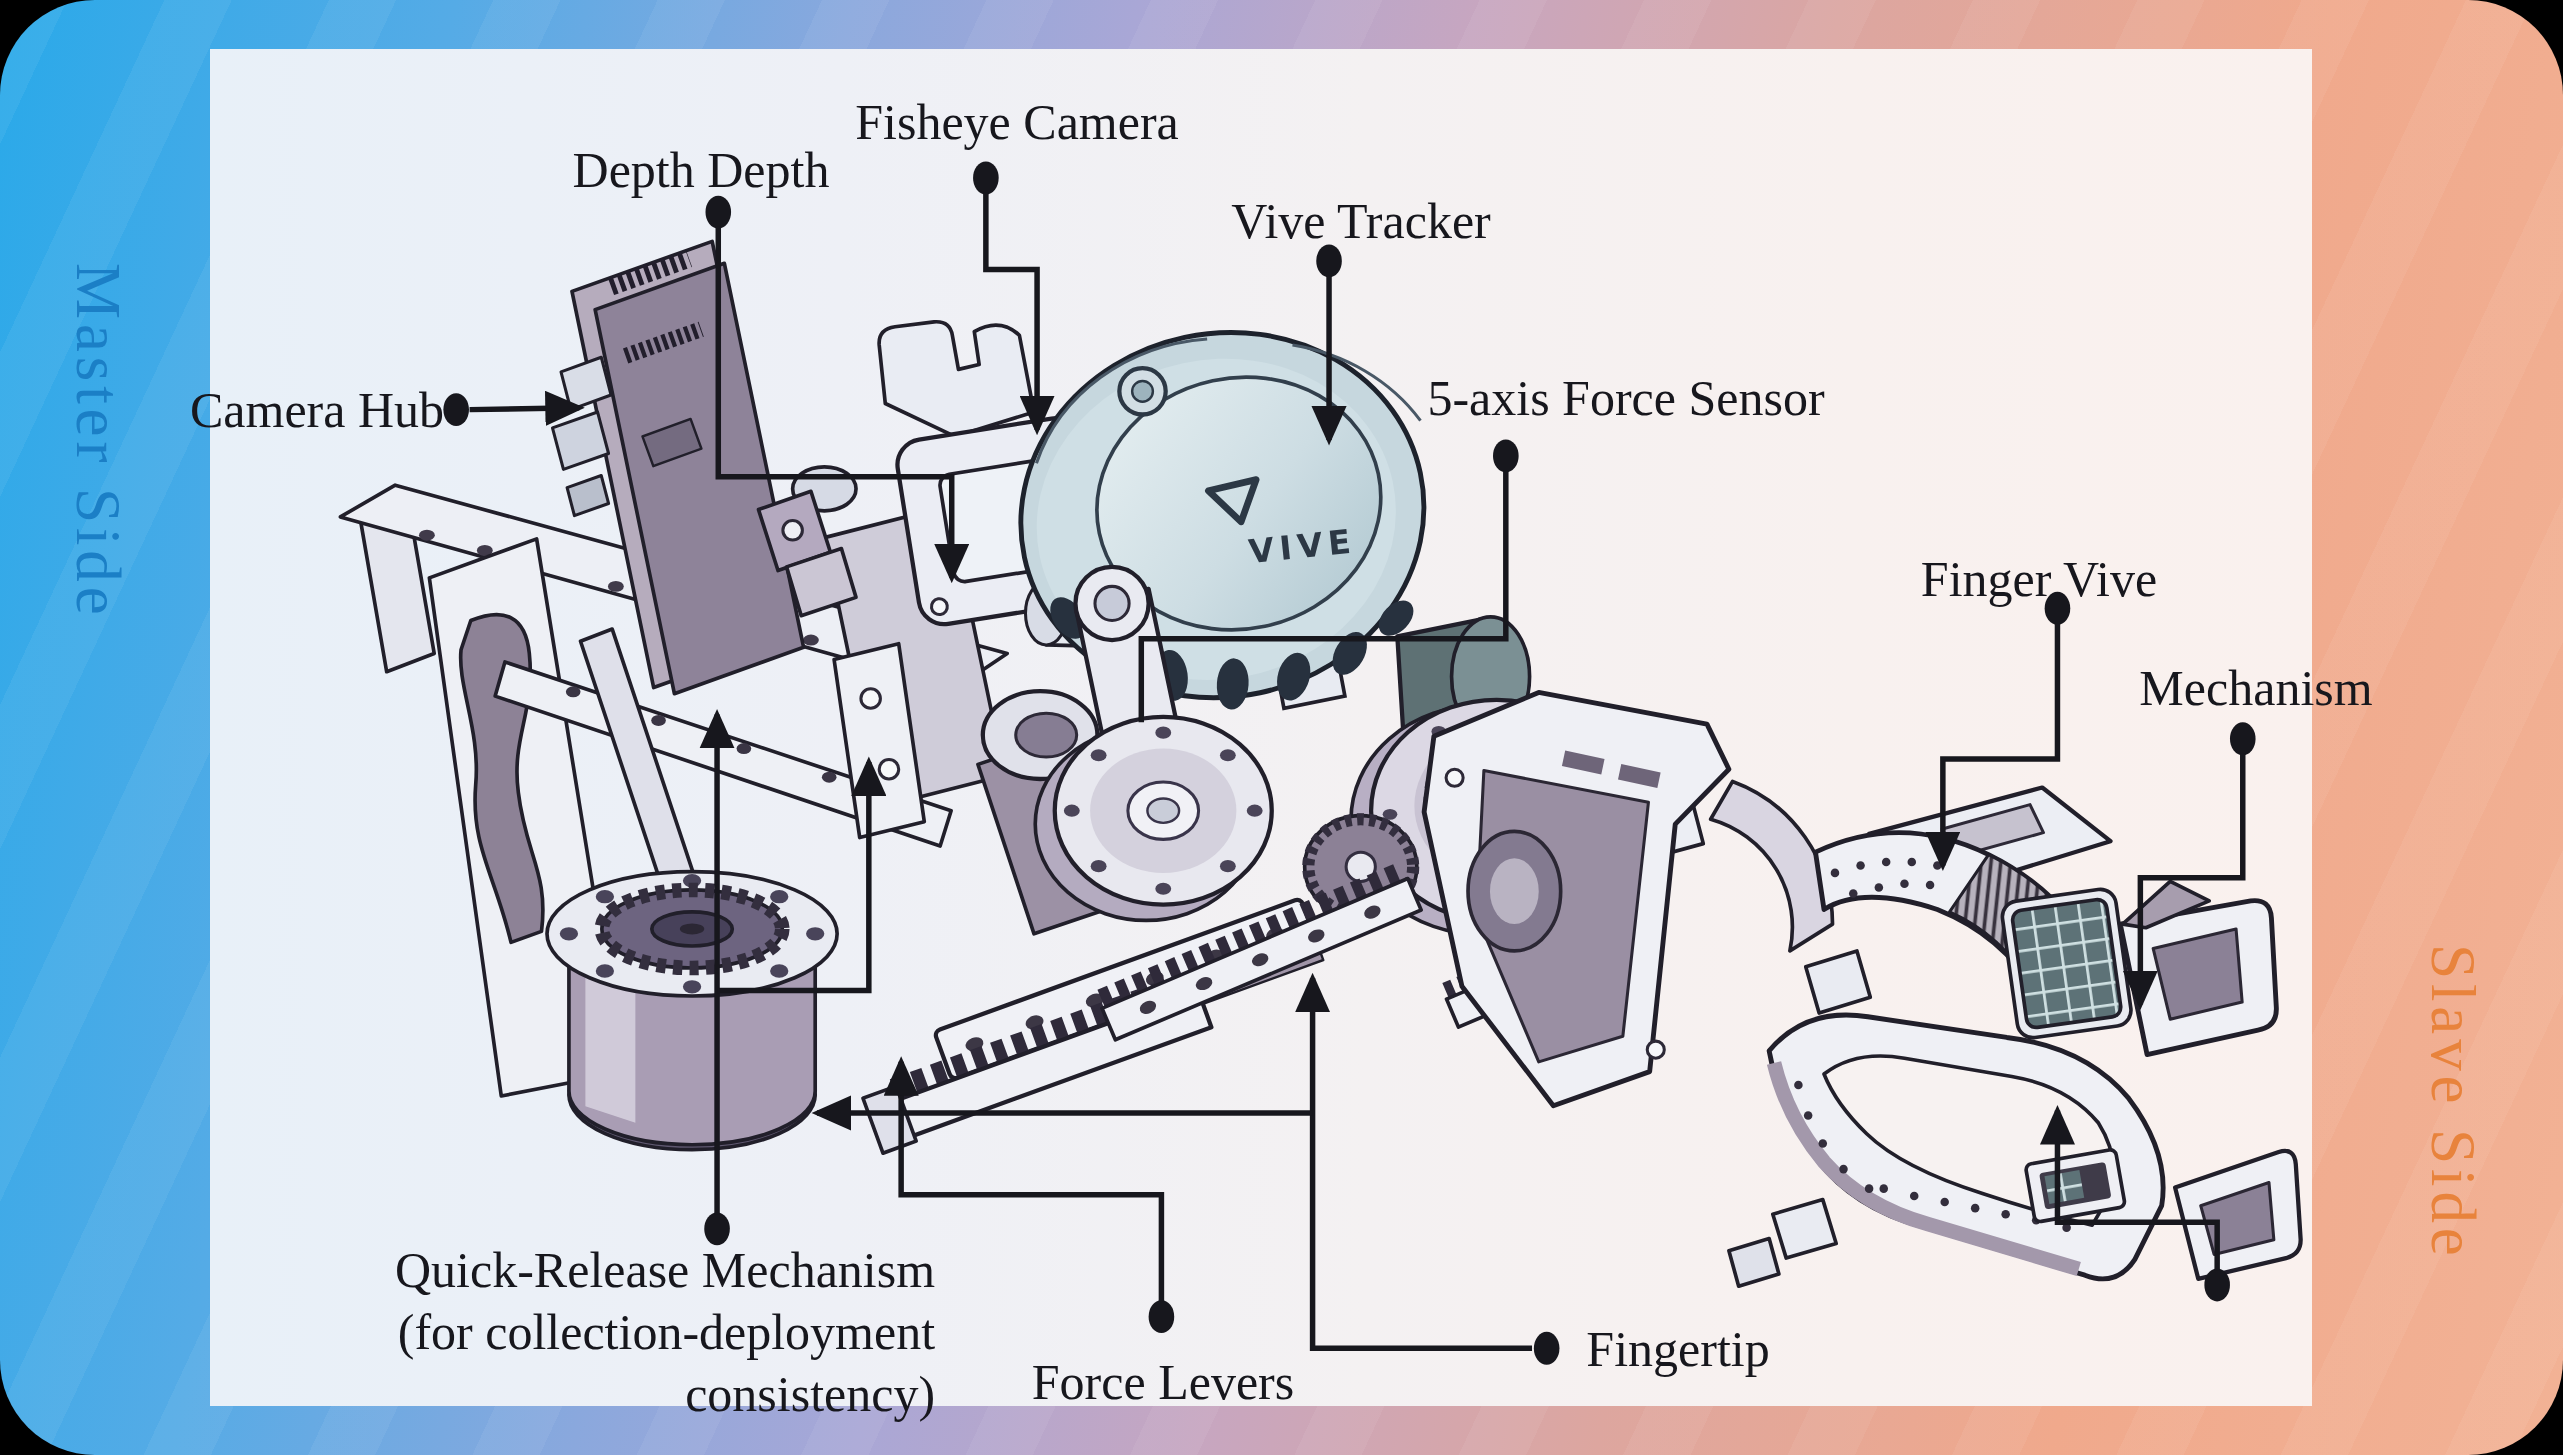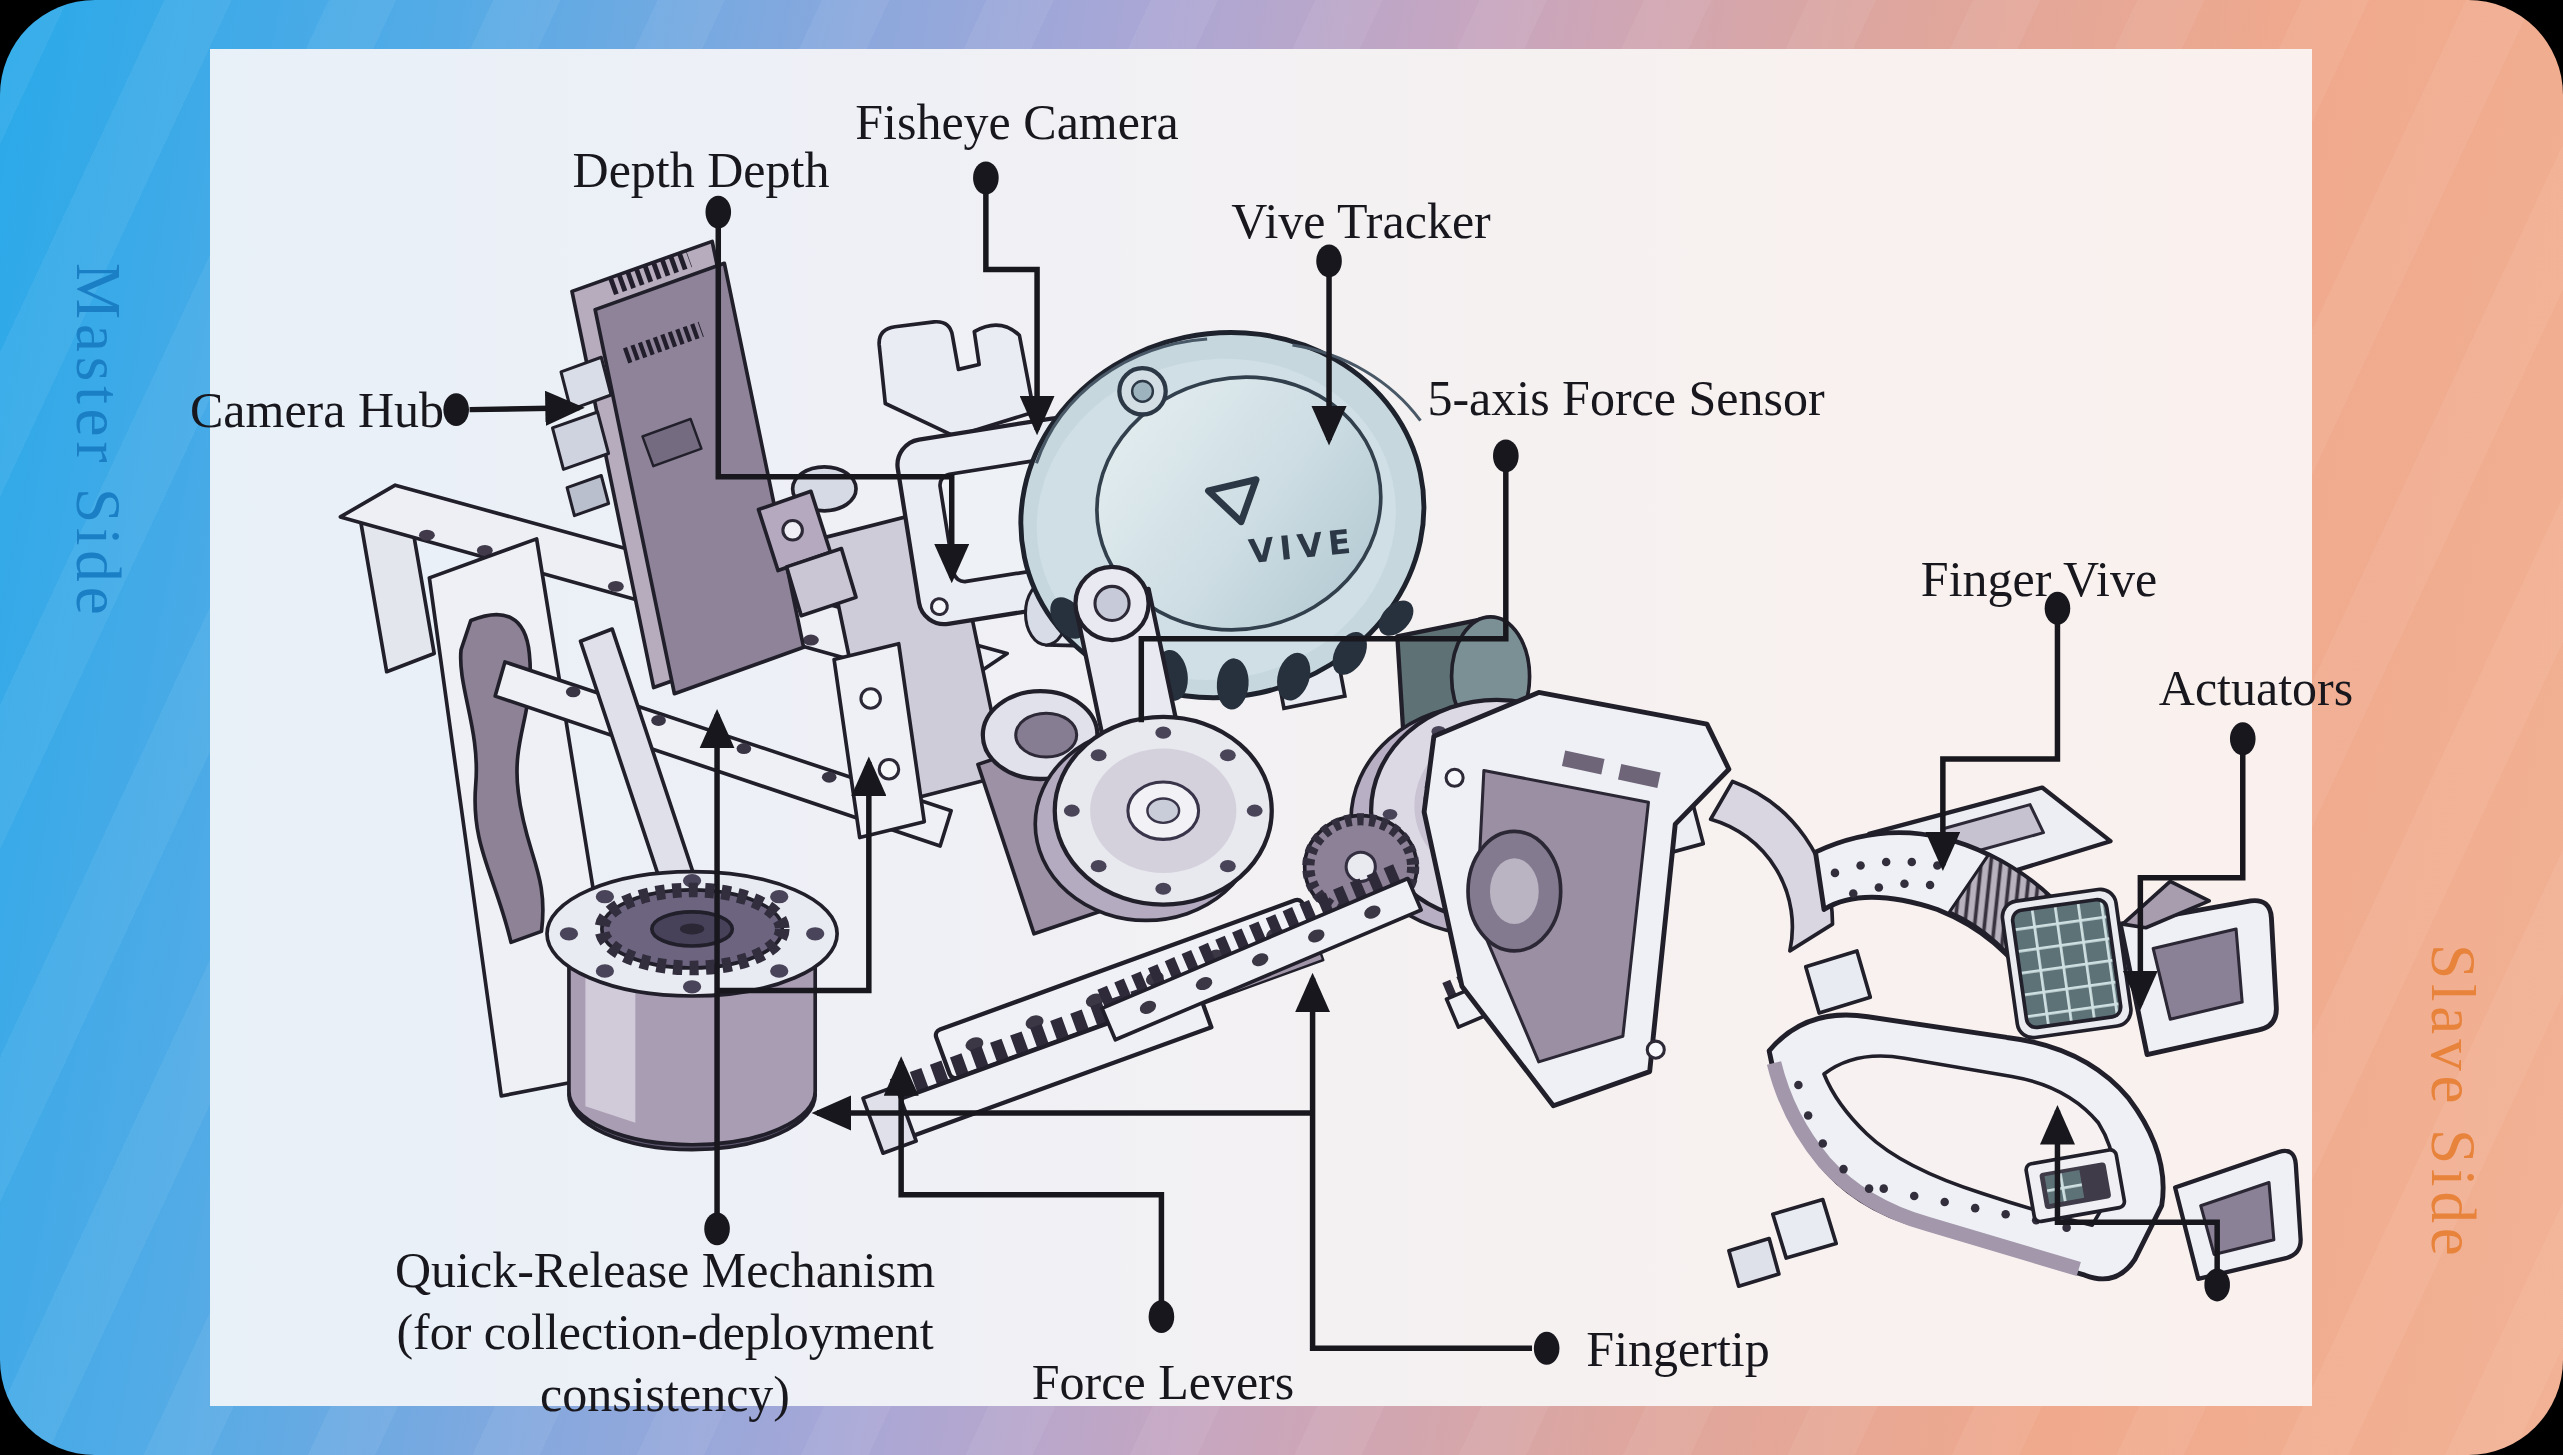--- a/index.html
+++ b/index.html
@@ -10,21 +10,21 @@
           var(--c-card_blue,#2aa9e9) 0%, #55abe6 16%, #8aa8dd 30%,
           var(--c-card_lavender,#a9a7d6) 40%, #c7a6c0 52%, #dda69f 66%,
           var(--c-card_salmon,#f0a98c) 82%, #f2b295 100%);}
   .card::after{content:"";position:absolute;inset:0;border-radius:inherit;
         background:repeating-linear-gradient(115deg, rgba(255,255,255,.06) 0 61px, rgba(255,255,255,0) 61px 149px);}
   .panel{position:absolute;left:210px;top:49px;width:2102px;height:1357px;
         background:linear-gradient(90deg,var(--c-panel_left,#e8f0f8) 0%,#eef0f6 30%,#f4f1f2 55%,#f8f1ef 78%,var(--c-panel_right,#faf1ee) 100%);}
   .art{position:absolute;left:0;top:0;width:2563px;height:1455px;}
   .lbl{position:absolute;color:var(--c-ink,#17171d);font-size:50px;line-height:1.24;
        white-space:pre-line;transform:translate(-50%,-50%);text-align:center;}
-  .lbl.left{transform:translate(0,0);text-align:center;}
+  .lbl.left{transform:translate(0,0);text-align:right;}
   .side{position:absolute;writing-mode:vertical-rl;font-size:63px;letter-spacing:4.9px;white-space:nowrap;}
   .side.master{left:61px;top:263px;color:var(--c-master_blue,#1b7fc6);}
   .side.slave{left:2416px;top:944px;color:var(--c-slave_orange,#e8833c);}
 </style>
 </head>
 <body>
 
 <div class="stage">
   <div class="card"></div>
   <div class="panel"></div>
@@ -354,20 +354,20 @@
 
   <div class="side master">Master Side</div>
   <div class="side slave">Slave Side</div>
 
   <div class="lbl" style="left:701px;top:170px">Depth Depth</div>
   <div class="lbl" style="left:1361px;top:221px">Vive Tracker</div>
   <div class="lbl" style="left:1017px;top:122px">Fisheye Camera</div>
   <div class="lbl" style="left:317px;top:410px">Camera Hub</div>
   <div class="lbl" style="left:1626px;top:398px">5-axis Force Sensor</div>
   <div class="lbl" style="left:2039px;top:579px">Finger Vive</div>
-  <div class="lbl" style="left:2256px;top:688px">Actuators</div>
+  <div class="lbl" style="left:2256px;top:688px">Mechanism</div>
   <div class="lbl left" style="left:395px;top:1239px">Quick-Release Mechanism
 (for collection-deployment
 consistency)</div>
   <div class="lbl" style="left:1163px;top:1382px">Force Levers</div>
   <div class="lbl" style="left:1678px;top:1349px">Fingertip</div>
 </div>
 
 
 </body></html>

